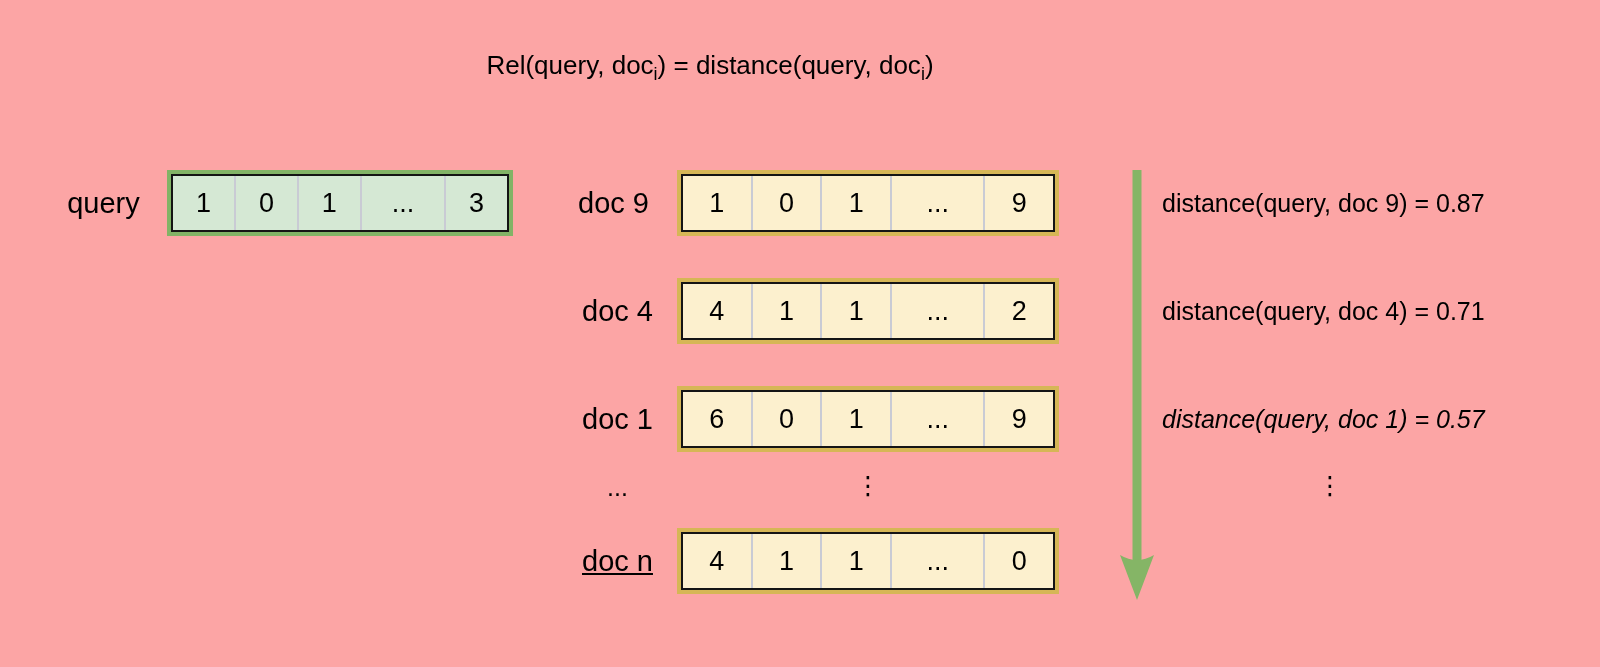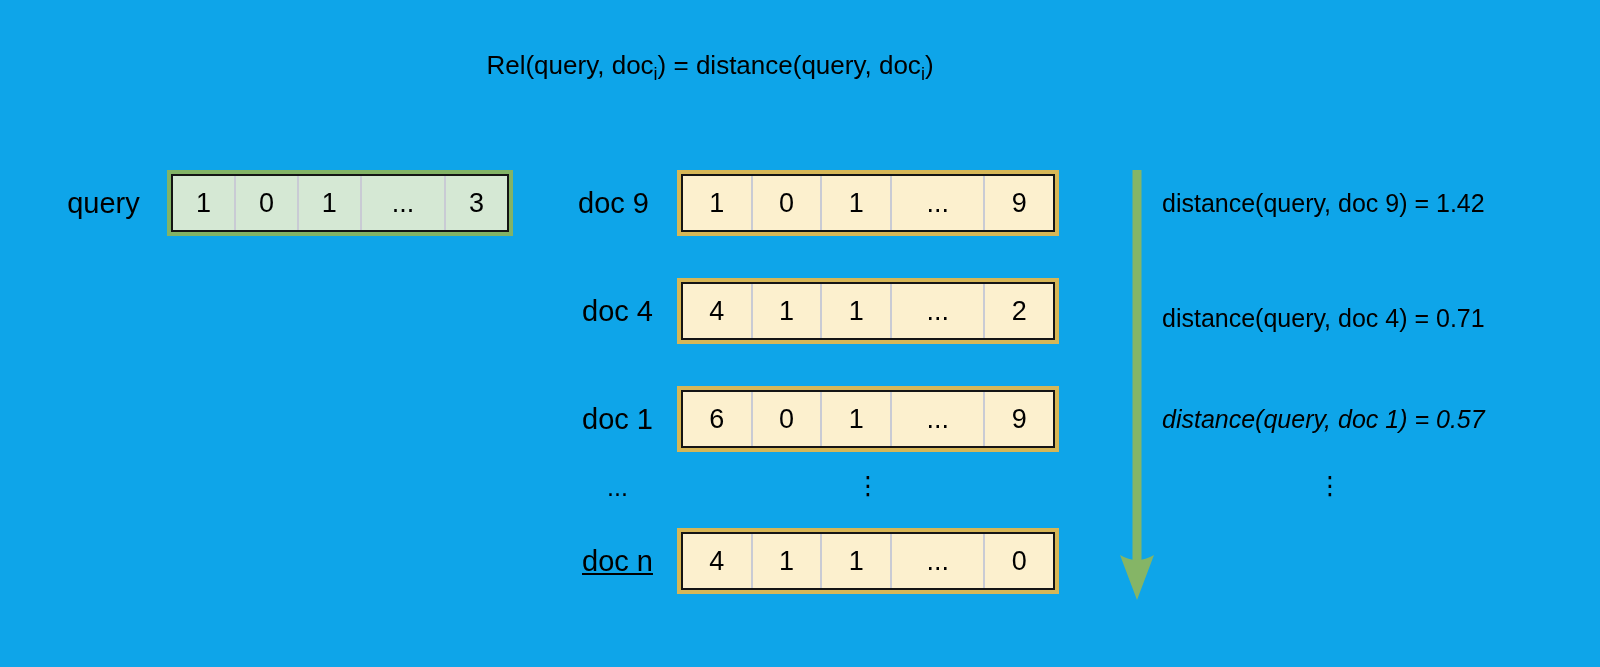--- a/index.html
+++ b/index.html
@@ -1,20 +1,20 @@
 <!DOCTYPE html>
 <html><head>
 <meta charset="utf-8">
 <style>
   html, body { margin: 0; padding: 0; background: #ffffff; }
   .canvas {
     position: relative;
     width: 1600px;
     height: 667px;
-    background: #0ea5e9;
+    background: #fca5a5;
     font-family: "Liberation Sans", "DejaVu Sans", sans-serif;
     color: #000000;
     overflow: hidden;
   }
 
   .title {
     position: absolute;
     left: 0; top: 50px;
     width: 1420px;
     text-align: center;
@@ -104,33 +104,33 @@
   <div class="row-label" style="left:536px; top:190px;">doc 9</div>
   <div class="vector yellow" style="left:677px; top:170px; width:382px;">
     <div class="inner">
       <div class="cell">1</div>
       <div class="cell">0</div>
       <div class="cell">1</div>
       <div class="cell wide">...</div>
       <div class="cell">9</div>
     </div>
   </div>
-  <div class="distance-label" style="top:189px;">distance(query, doc 9) = 1.42</div>
+  <div class="distance-label" style="top:189px;">distance(query, doc 9) = 0.87</div>
 
   <div class="row-label" style="left:540px; top:298px;">doc 4</div>
   <div class="vector yellow" style="left:677px; top:278px; width:382px;">
     <div class="inner">
       <div class="cell">4</div>
       <div class="cell">1</div>
       <div class="cell">1</div>
       <div class="cell wide">...</div>
       <div class="cell">2</div>
     </div>
   </div>
-  <div class="distance-label" style="top:304px;">distance(query, doc 4) = 0.71</div>
+  <div class="distance-label" style="top:297px;">distance(query, doc 4) = 0.71</div>
 
   <div class="row-label" style="left:540px; top:406px;">doc 1</div>
   <div class="vector yellow" style="left:677px; top:386px; width:382px;">
     <div class="inner">
       <div class="cell">6</div>
       <div class="cell">0</div>
       <div class="cell">1</div>
       <div class="cell wide">...</div>
       <div class="cell">9</div>
     </div>

